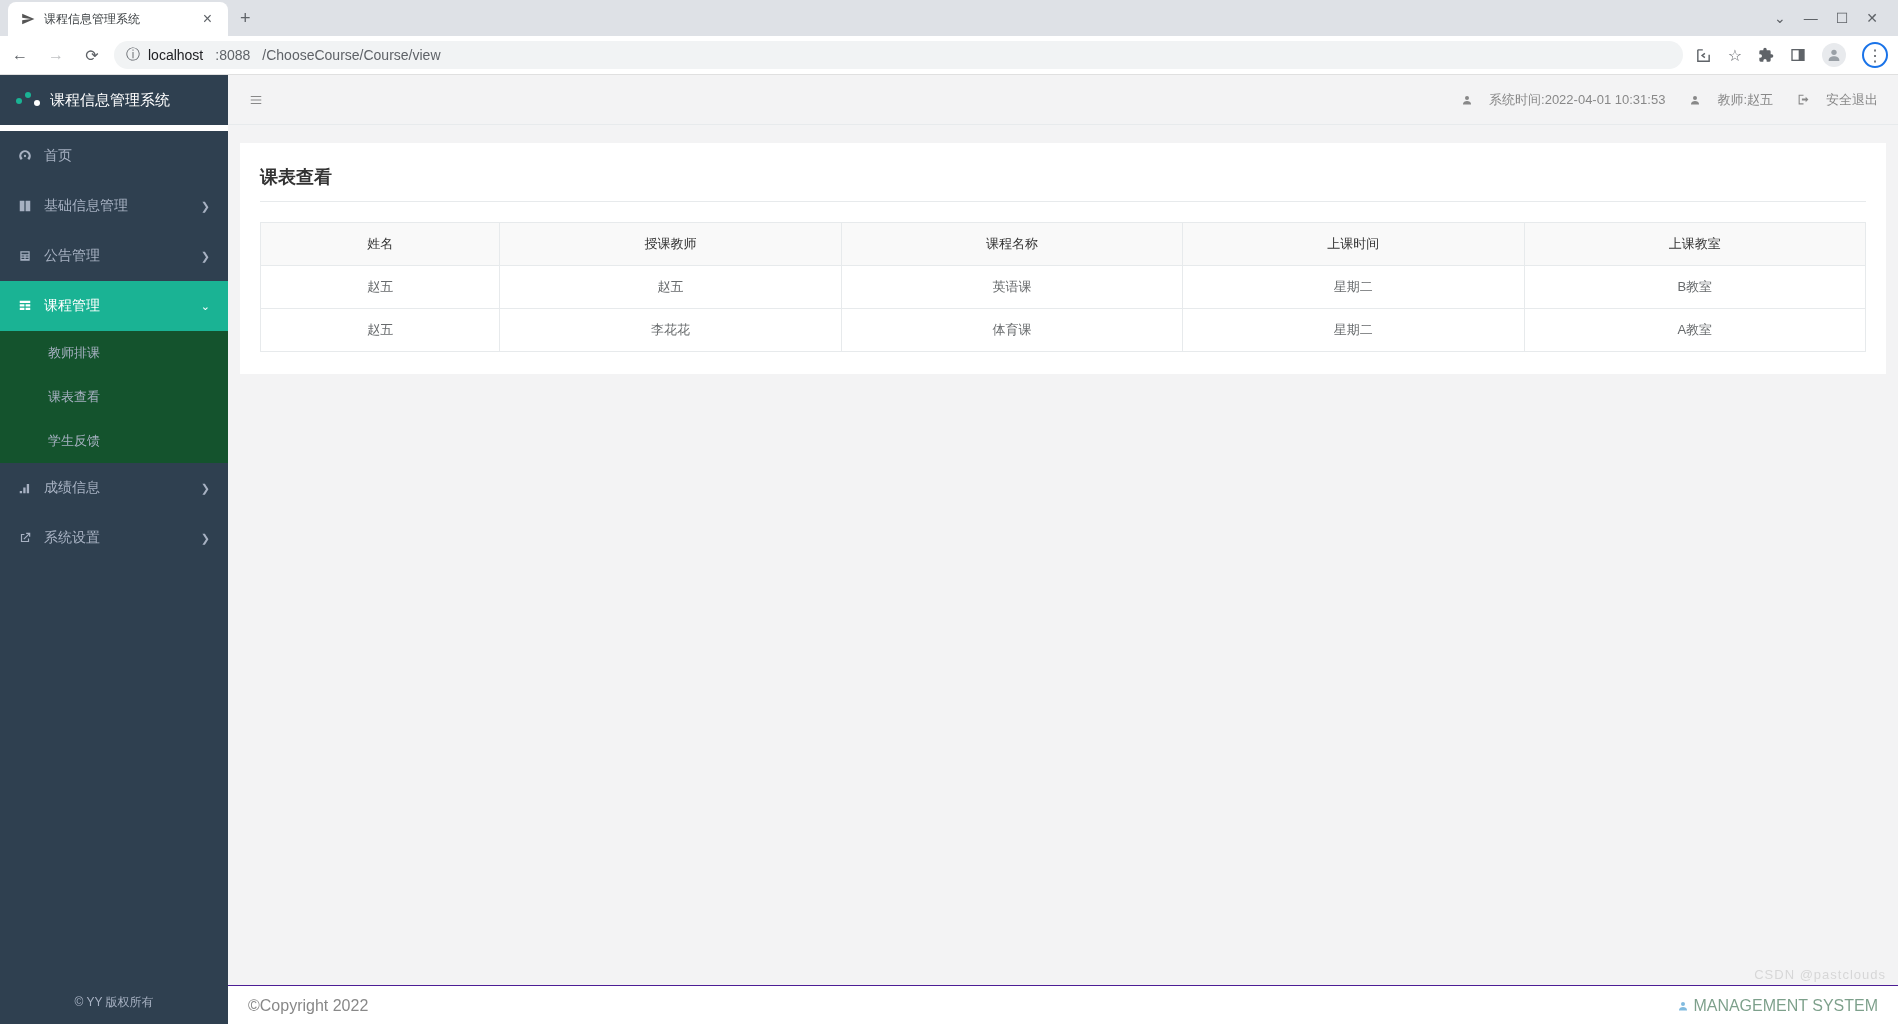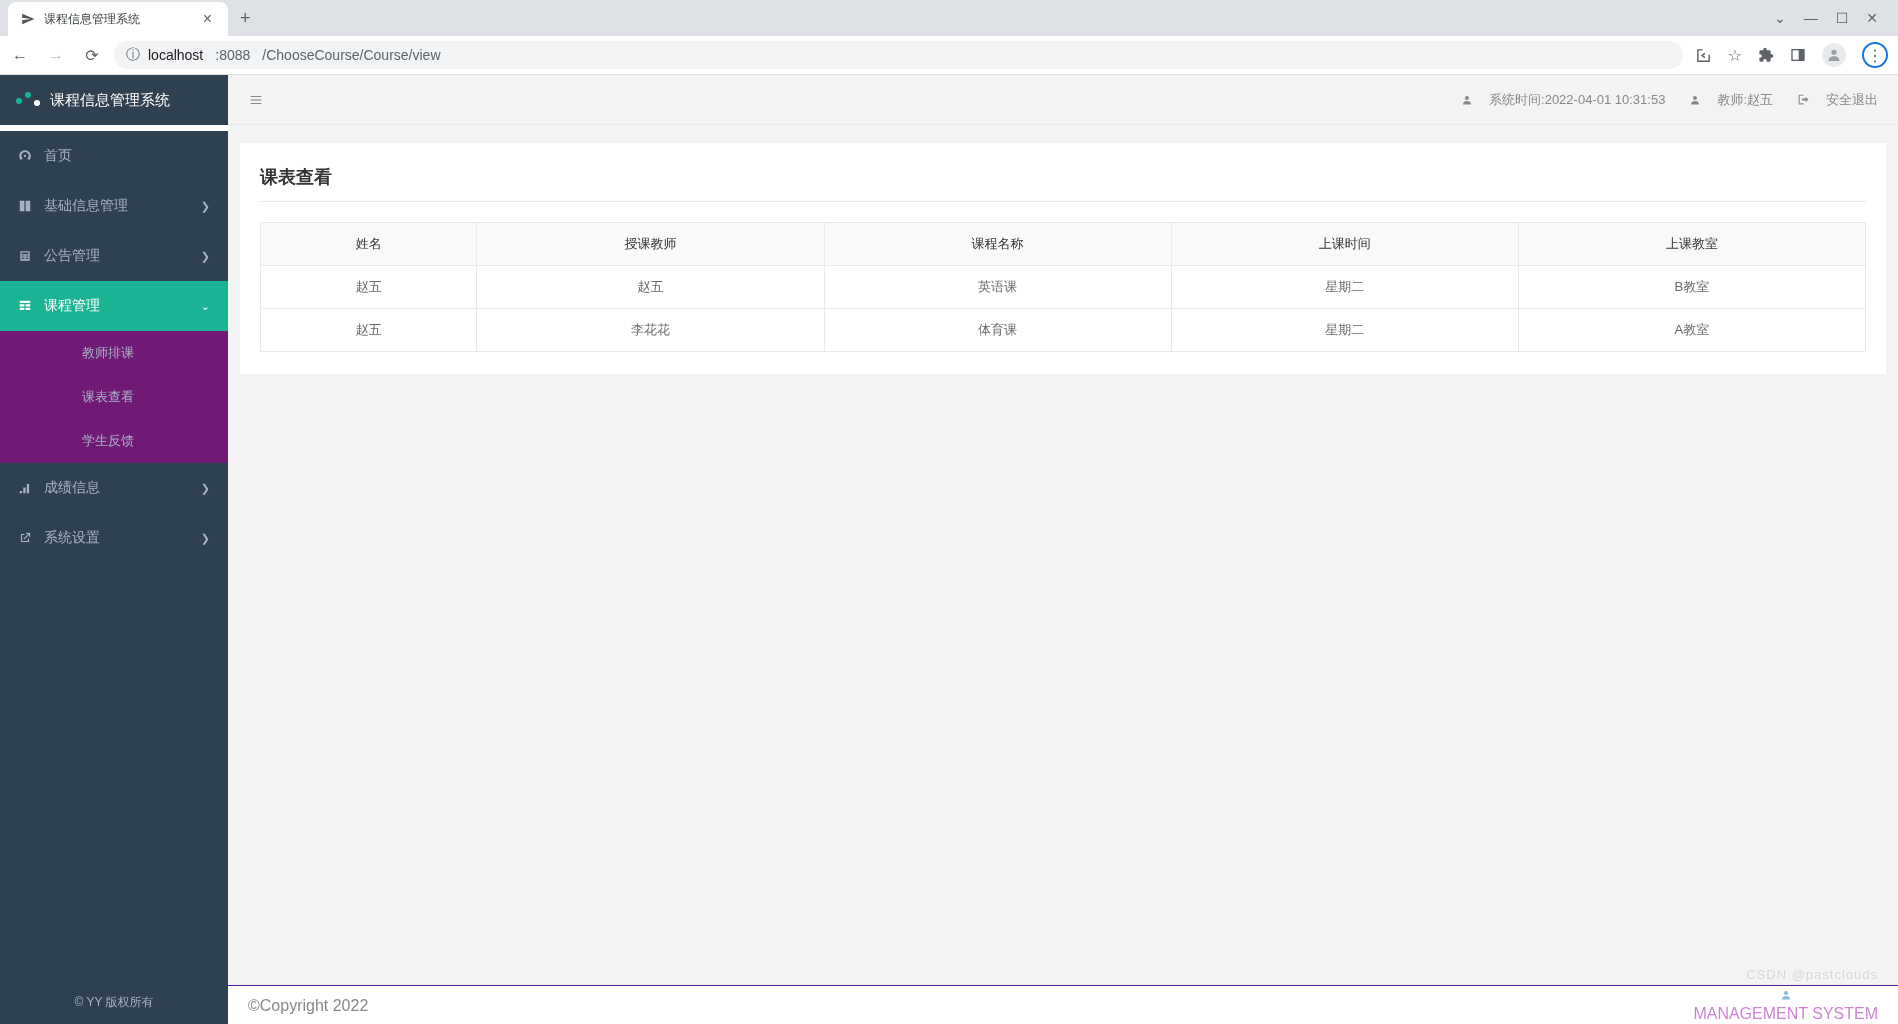--- a/index.html
+++ b/index.html
@@ -41,41 +41,41 @@
     .logo-text { color: #fff; font-size: 15px; }
 
     .menu { list-style: none; flex: 1; }
     .menu-item { display: flex; align-items: center; padding: 16px 18px; cursor: pointer; color: #a7b1c2; border-bottom: 0; gap: 10px; position: relative; }
     .menu-item.home { border-top: 6px solid #ffffff; }
     .menu-item.active { background: #1ab394; color: #fff; }
     .menu-icon { width: 16px; text-align: center; font-size: 13px; }
     .menu-label { flex: 1; font-size: 14px; }
     .menu-caret { font-size: 11px; color: #a7b1c2; }
     .menu-item.active .menu-caret { color: #fff; }
-    .submenu { list-style: none; background: #701a75; padding-left: 34px; }
+    .submenu { list-style: none; background: #14532d; }
     .submenu-item { padding: 13px 18px 13px 48px; color: #a7b1c2; cursor: pointer; font-size: 13px; }
     .sidebar-footer { padding: 14px 0; text-align: center; font-size: 12px; color: #a7b1c2; }
 
     .main { flex: 1; display: flex; flex-direction: column; background: #f3f3f4; }
     .topbar { height: 50px; background: #f3f3f4; border-bottom: 1px solid #e7eaec; display: flex; align-items: center; padding: 0 20px; gap: 18px; }
     .hamburger { color: #888; cursor: pointer; font-size: 16px; }
     .topbar-right { margin-left: auto; display: flex; gap: 24px; color: #888; font-size: 13px; align-items: center; }
     .tb-item { display: flex; align-items: center; gap: 16px; cursor: pointer; }
 
     .content { flex: 1; background: #f3f3f4; padding: 18px 12px; overflow: auto; }
     .panel { background: #fff; padding: 22px 20px; }
     .panel-title { font-size: 18px; font-weight: bold; color: #333; padding-bottom: 12px; border-bottom: 1px solid #e7eaec; margin-bottom: 20px; }
 
     .tbl { width: 100%; border-collapse: collapse; border: 1px solid #e7eaec; }
-    .tbl th, .tbl td { border: 1px solid #e7eaec; padding: 12px 8px; text-align: center; font-size: 13px; color: #676a6c; }
+    .tbl th, .tbl td { border: 1px solid #e7eaec; padding: 12px 17px; text-align: center; font-size: 13px; color: #676a6c; }
     .tbl th { background: #f9f9f9; font-weight: normal; color: #333; }
 
     .footer { height: 40px; background: #fff; border-top: 1px solid #4c1d95; display: flex; align-items: center; padding: 0 20px; justify-content: space-between; font-size: 16px; color: #888; }
-    .footer-right { color: #a21caf; display: flex; align-items: center; gap: 4px; opacity: 0.55; flex-direction: column; }
-    .watermark { position: absolute; right: 20px; bottom: 42px; color: #bbb; font-size: 13px; opacity: 0.5; letter-spacing: 1px; }
+    .footer-right { color: #14532d; display: flex; align-items: center; gap: 4px; opacity: 0.55; }
+    .watermark { position: absolute; right: 12px; bottom: 42px; color: #bbb; font-size: 13px; opacity: 0.5; letter-spacing: 1px; }
 
     svg { display: block; }
   </style>
 </head>
 <body>
 
 <div class="browser-chrome">
   <div class="tab-bar">
     <div class="tab">
       <span class="tab-icon">

